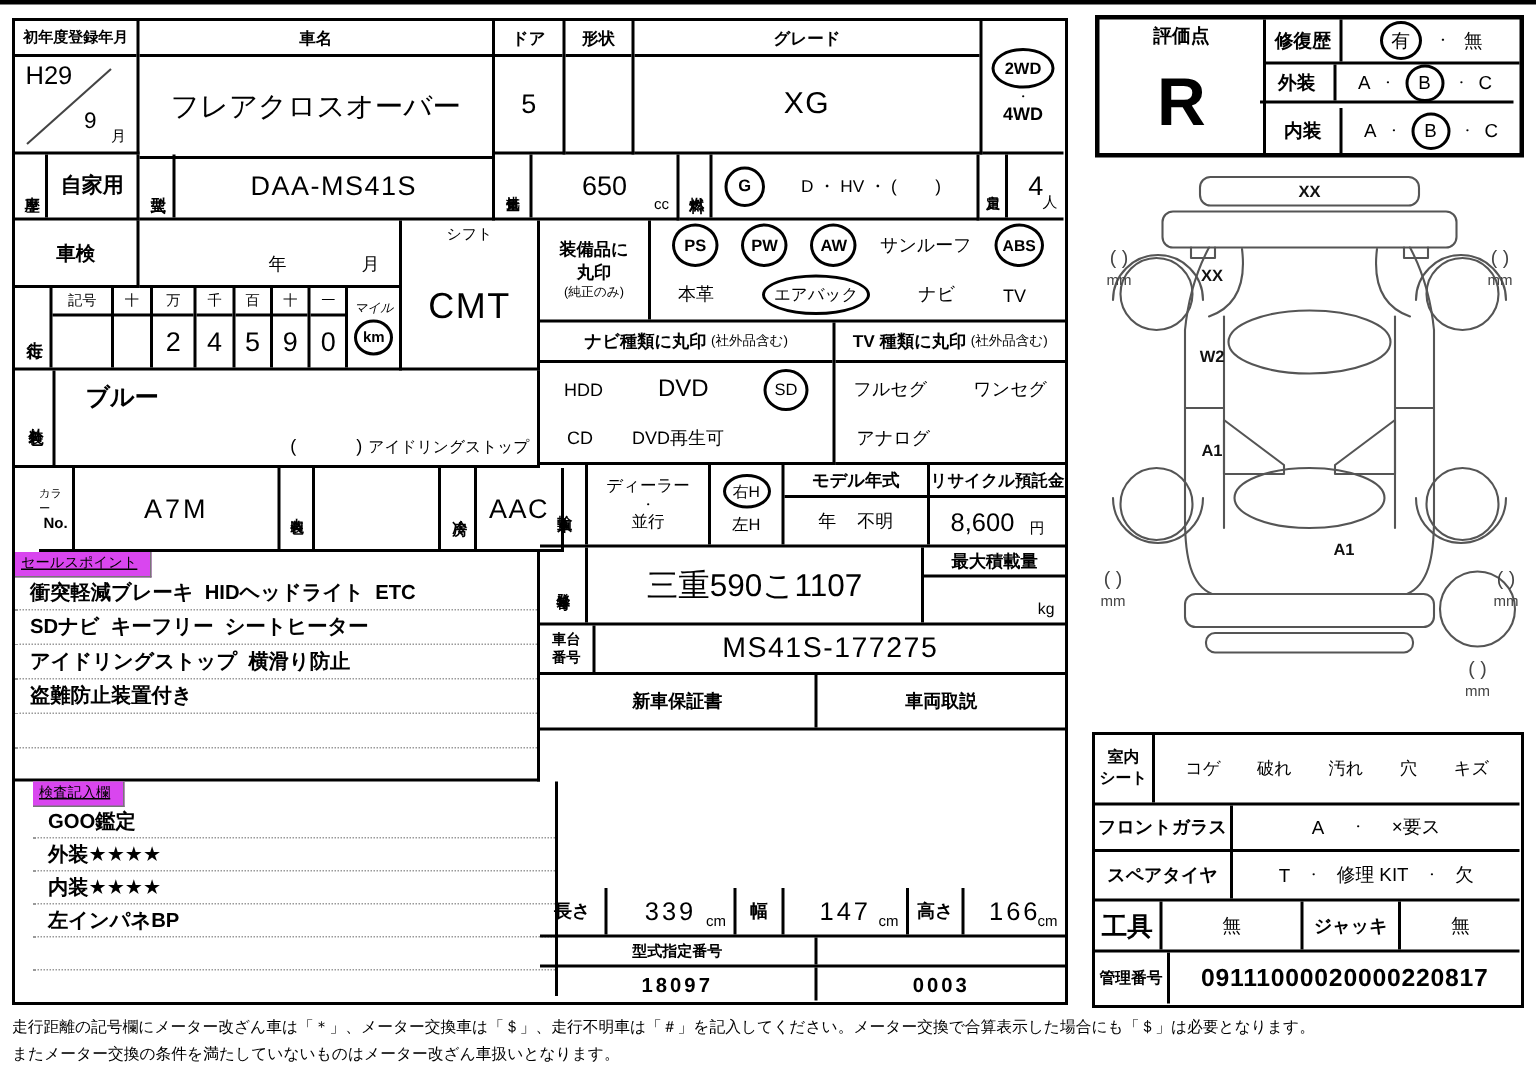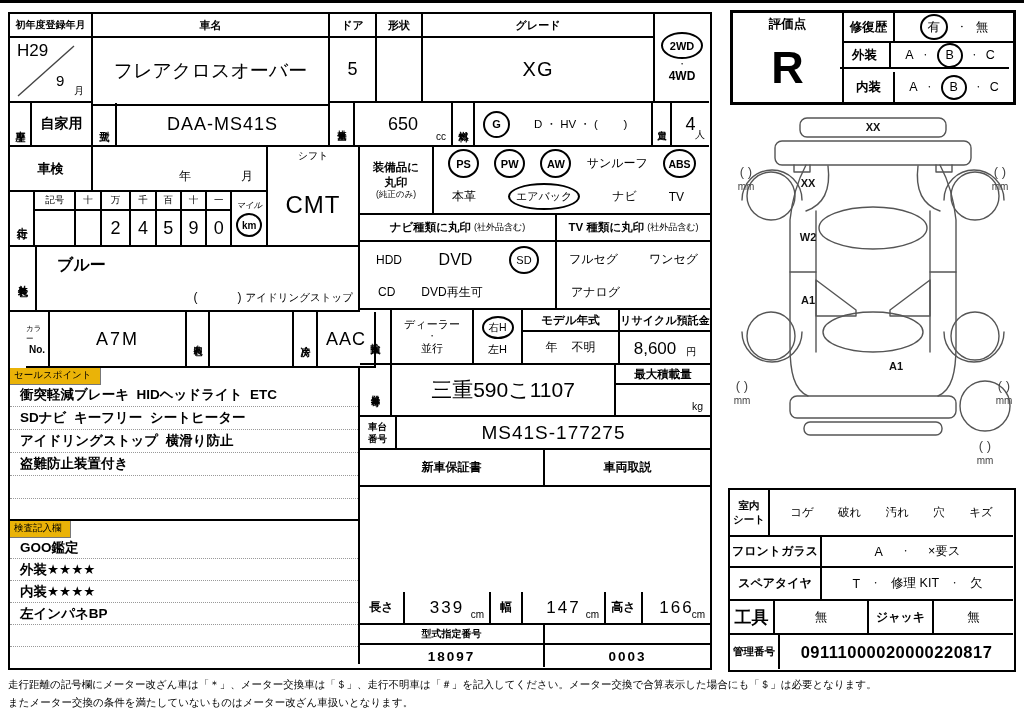--- a/index.html
+++ b/index.html
@@ -12,21 +12,21 @@
   .col{display:flex;flex-direction:column;}
   .vtext{writing-mode:vertical-rl;text-orientation:upright;letter-spacing:1px;}
   .hdr{font-weight:bold;font-size:11px;}
   .pre{white-space:pre;}
   .circle{display:inline-flex;align-items:center;justify-content:center;
           border:2.5px solid #000;border-radius:50%;box-sizing:border-box;font-weight:bold;}
   .dotrow{position:absolute;left:0;width:100%;border-bottom:1px dotted #999;
           display:flex;align-items:center;padding-left:10px;box-sizing:border-box;
           font-size:13.5px;font-weight:600;}
   .tag{position:absolute;left:0;top:0;display:inline-block;border-right:1px solid #777;
-       border-bottom:1px solid #777;padding:1px 8px 2px 4px;font-size:9.5px;background:#eab308;z-index:2;}
+       border-bottom:1px solid #777;padding:1px 8px 2px 4px;font-size:9.5px;background:#d946ef;z-index:2;text-decoration:underline;}
   .cellhdr{height:24px;border-bottom:2px solid #000;display:flex;align-items:center;justify-content:center;
            font-weight:bold;font-size:11px;box-sizing:border-box;}
   .cellval{flex:1;display:flex;align-items:center;justify-content:center;}
   .num{font-size:18px;}
 </style>
 </head>
 <body>
 
 <div class="page">
   <div class="abs" style="left:0;top:0;width:1024px;height:3px;background:#000;"></div>
@@ -188,21 +188,21 @@
       <span class="tag">セールスポイント</span>
       <div class="dotrow" style="top:16px;height:23px;white-space:pre;">衝突軽減ブレーキ  HIDヘッドライト  ETC</div>
       <div class="dotrow" style="top:39px;height:23px;white-space:pre;">SDナビ  キーフリー  シートヒーター</div>
       <div class="dotrow" style="top:62px;height:23px;white-space:pre;">アイドリングストップ  横滑り防止</div>
       <div class="dotrow" style="top:85px;height:23px;white-space:pre;">盗難防止装置付き</div>
       <div class="dotrow" style="top:108px;height:23px;"></div>
       <div class="dotrow" style="top:131px;height:21px;border-bottom:none;"></div>
     </div>
     <div class="abs bB" style="left:0;top:505px;width:350px;height:2px;border-bottom:2px solid #000;"></div>
 
-    <div class="abs bR" style="left:0;top:507px;width:350px;height:143px;">
+    <div class="abs bR" style="left:12px;top:507px;width:350px;height:143px;">
       <span class="tag">検査記入欄</span>
       <div class="dotrow" style="top:16px;height:22px;">GOO鑑定</div>
       <div class="dotrow" style="top:60px;height:22px;">内装★★★★</div>
       <div class="dotrow" style="top:38px;height:22px;">外装★★★★</div>
       <div class="dotrow" style="top:82px;height:22px;">左インパネBP</div>
       <div class="dotrow" style="top:104px;height:22px;"></div>
       <div class="dotrow" style="top:126px;height:21px;border-bottom:none;"></div>
     </div>
 
     <div class="abs bB" style="left:350px;top:133px;width:350px;height:68px;display:flex;">

